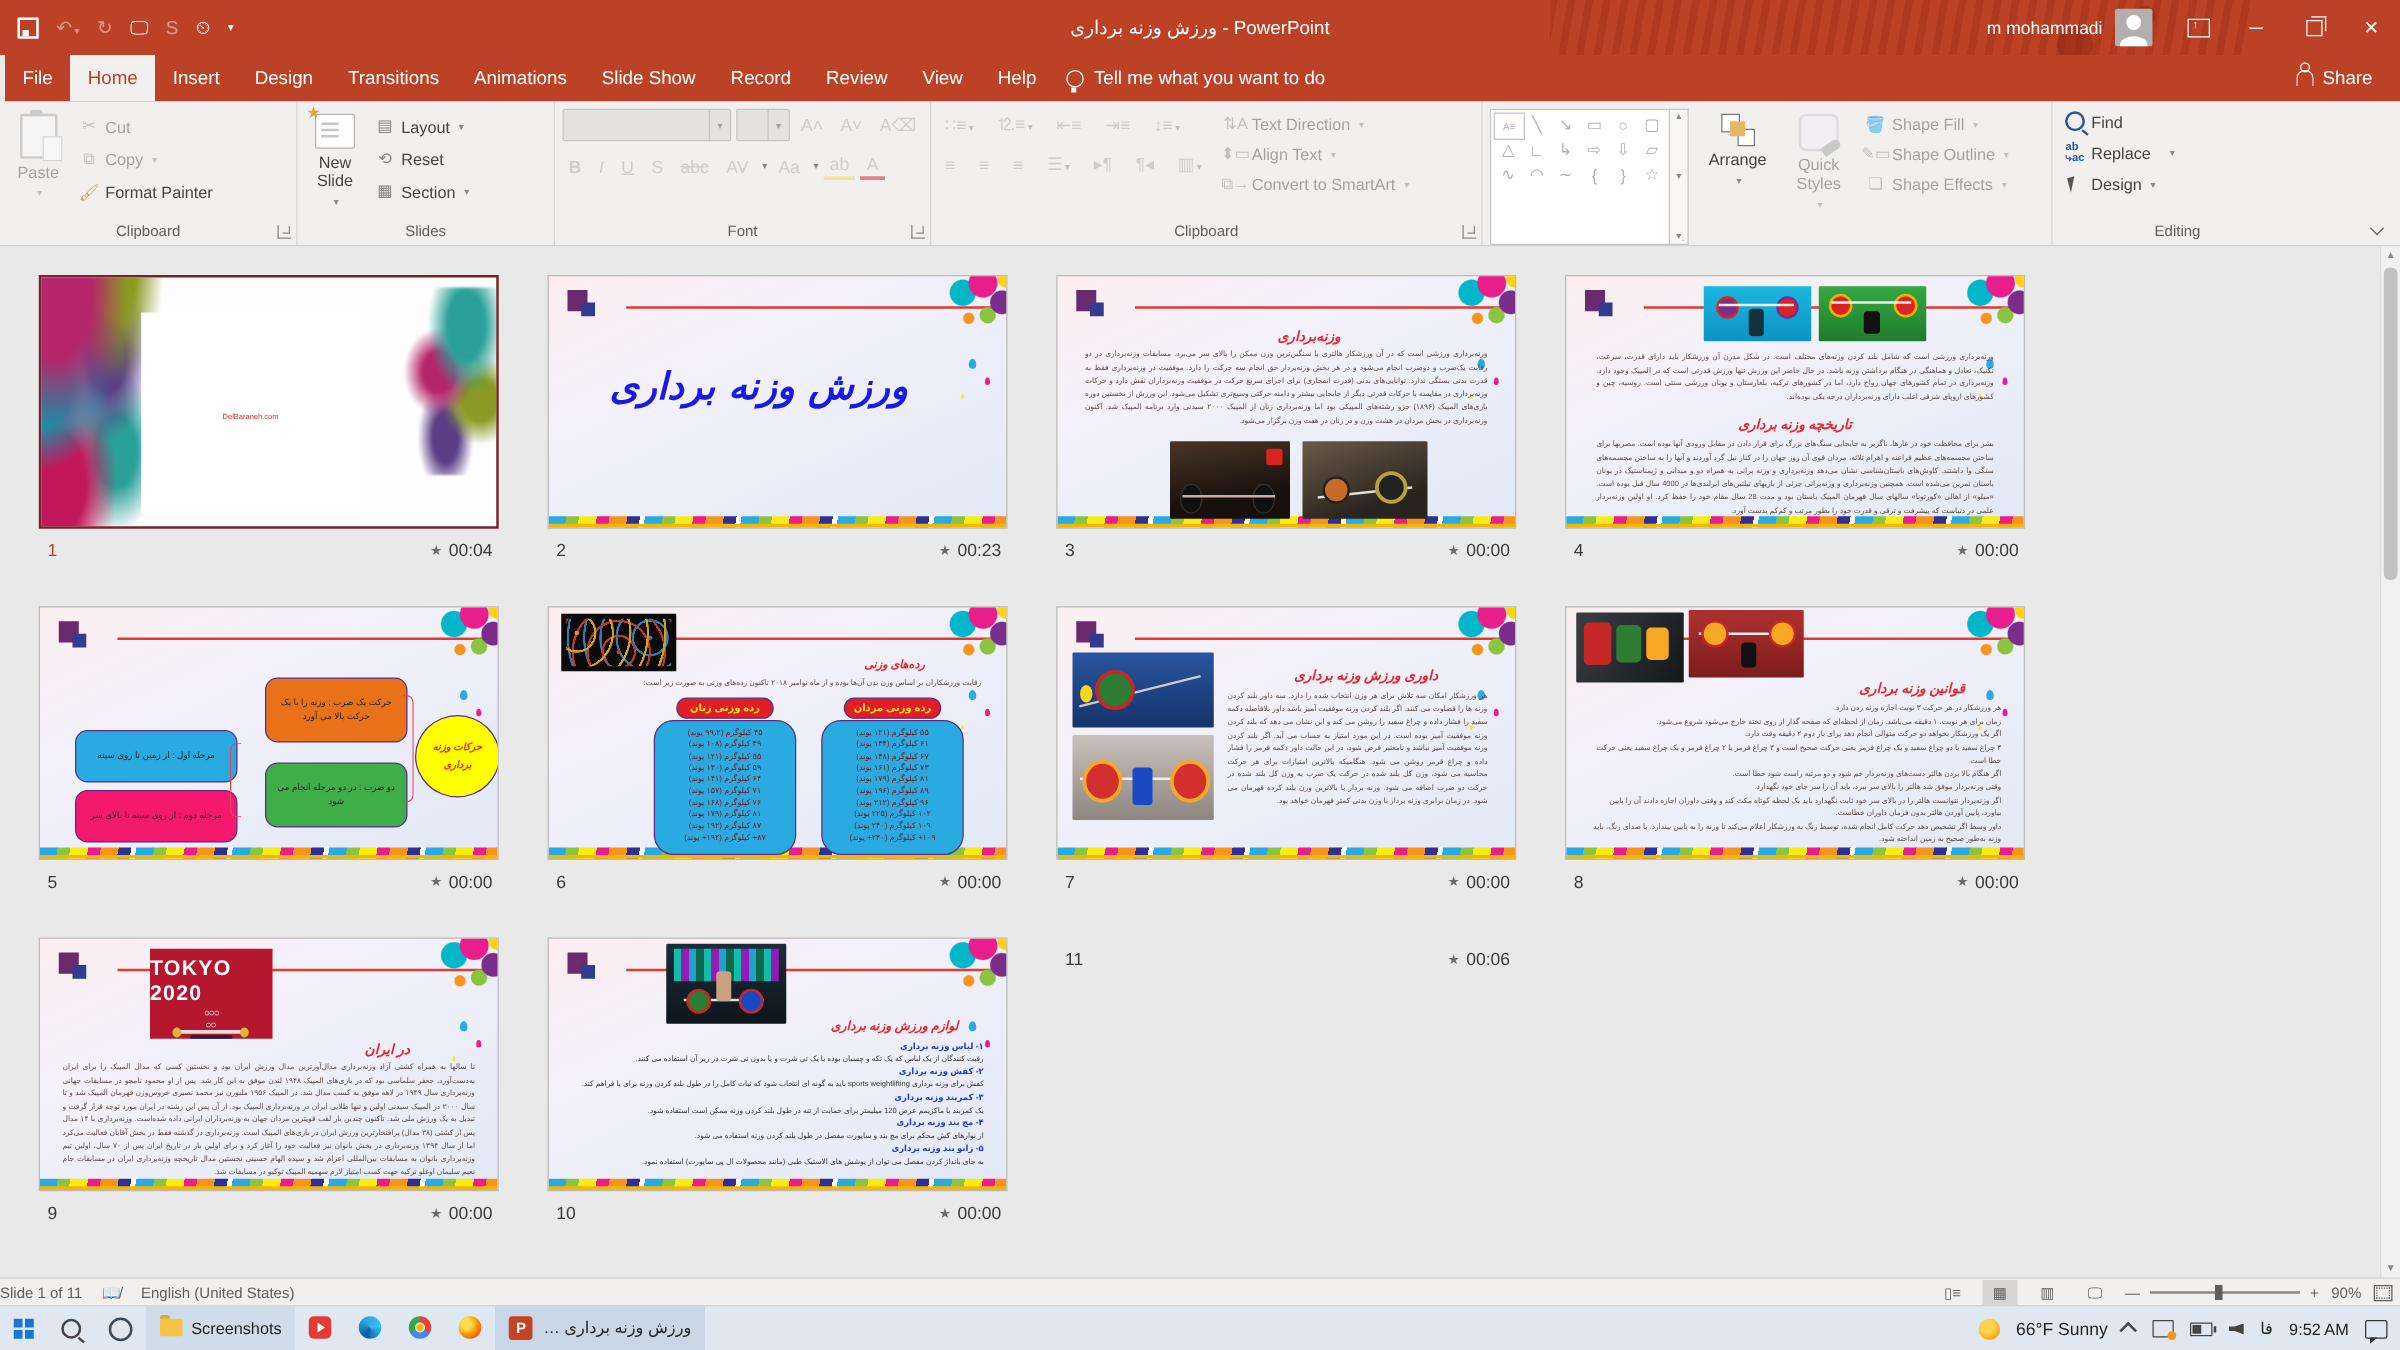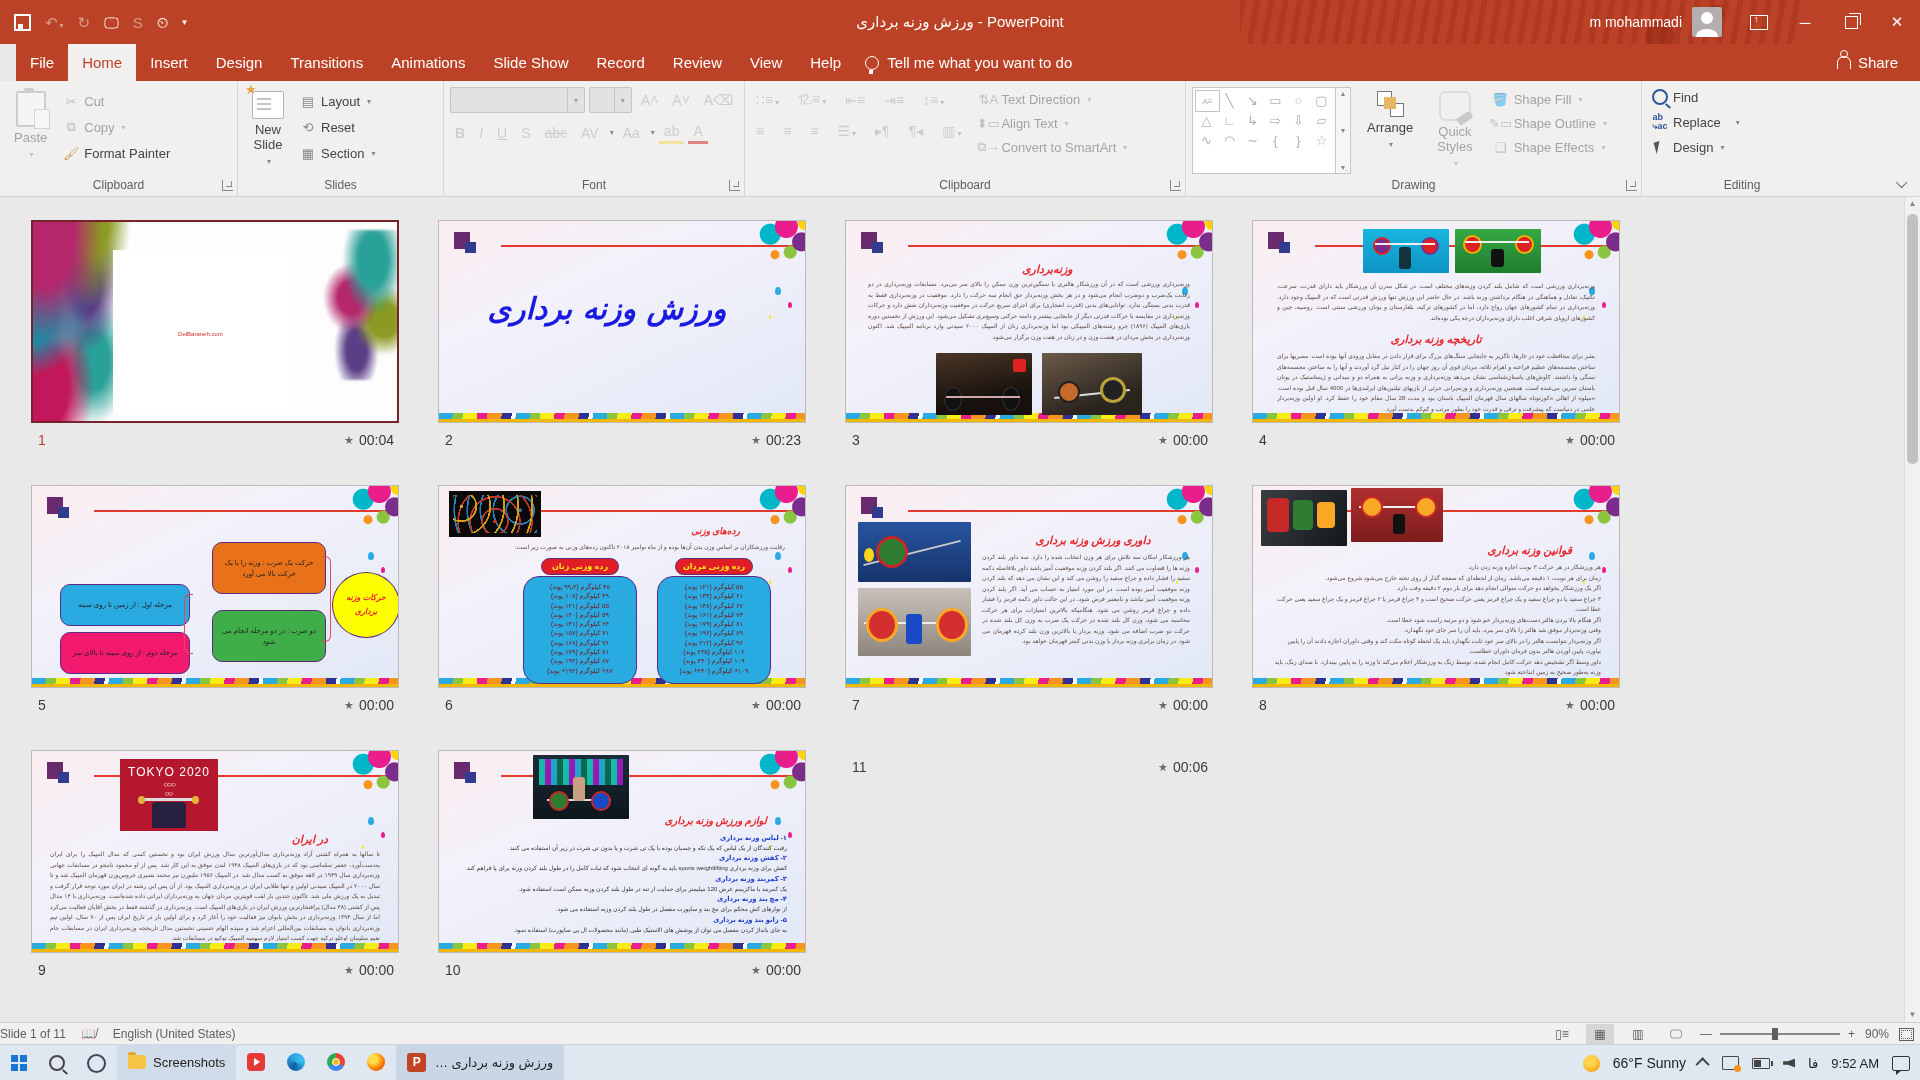--- a/index.html
+++ b/index.html
@@ -27,21 +27,21 @@
   .tb-avatar{width:30px;height:30px;background:#b5aeae;border-radius:2px;margin-right:14px;position:relative;overflow:hidden;}
   .tb-avatar:before{content:"";position:absolute;top:5px;left:9px;width:12px;height:12px;border-radius:50%;background:#fff;}
   .tb-avatar:after{content:"";position:absolute;bottom:-6px;left:4px;width:22px;height:14px;border-radius:50% 50% 0 0;background:#fff;}
   .tb-btn{width:46px;height:44px;display:flex;align-items:center;justify-content:center;font-size:15px;color:#fff;}
   .ribbonopts{width:16px;height:13px;border:1.5px solid #fff;position:relative;}
   .ribbonopts:after{content:"↑";position:absolute;top:-2px;left:3px;font-size:9px;}
   .restore{width:11px;height:11px;border:1.5px solid #fff;position:relative;background:transparent;}
   .restore:before{content:"";position:absolute;top:-4px;left:3px;width:11px;height:11px;border:1.5px solid #fff;border-bottom:none;border-left:none;}
 
   
-  .tabrow{position:absolute;top:44px;left:16px;right:0;height:37px;background:#bc4227;display:flex;align-items:stretch;z-index:29;}
+  .tabrow{position:absolute;top:44px;left:4px;right:0;height:37px;background:#bc4227;display:flex;align-items:stretch;z-index:29;}
   .tab{padding:0 14px;display:flex;align-items:center;font-size:15px;color:#fff;cursor:default;}
   .tab.active{background:#f1f0ef;color:#bc4227;}
   .tellme{display:flex;align-items:center;gap:8px;color:#fff;font-size:15px;padding:0 10px;}
   .bulb{width:12px;height:12px;border:1.5px solid #fff;border-radius:50%;position:relative;}
   .bulb:after{content:"";position:absolute;left:3px;bottom:-5px;width:4px;height:4px;background:#fff;}
   .share-btn{margin-left:auto;display:flex;align-items:center;gap:7px;color:#fff;font-size:15px;padding:0 22px;}
   .share-ico{width:12px;height:12px;border-radius:50% 50% 0 0;position:relative;border:1.5px solid #fff;border-bottom:none;}
   .share-ico:before{content:"";position:absolute;top:-7px;left:2px;width:6px;height:6px;border:1.5px solid #fff;border-radius:50%;}
 
   
@@ -157,21 +157,21 @@
   .pill{position:absolute;background:#e11d26;border:1.5px solid #5a2d82;border-radius:14px;color:#ffe713;font-weight:bold;font-size:8px;display:flex;align-items:center;justify-content:center;direction:rtl;}
   .wbox{position:absolute;background:#29abe2;border:1.5px solid #5a2d82;border-radius:16px;color:#7a1313;font-size:6.4px;line-height:1.45;text-align:center;direction:rtl;padding:5px 4px;}
   .figimg{position:absolute;background:#0a0a0a;}
   .figimg:after{content:"";position:absolute;inset:4px;background:
      repeating-radial-gradient(circle at 10% 30%, #d4a017 0 1.5px, transparent 2px 14px),
      repeating-radial-gradient(circle at 50% 70%, #c0392b 0 1.5px, transparent 2px 12px),
      repeating-radial-gradient(circle at 80% 40%, #2980b9 0 1.5px, transparent 2px 13px);}
 
   
   .tokyo{position:absolute;background:#b5172e;display:flex;flex-direction:column;align-items:center;padding-top:6px;color:#fff;}
-  .tokyo .tk{font-size:12px;font-weight:normal;letter-spacing:1px;}
+  .tokyo .tk{font-size:17px;font-weight:bold;letter-spacing:1px;}
   .tokyo .rings{font-size:8px;letter-spacing:-1px;margin-top:1px;color:#fff;}
   .tokyo .lifter{margin-top:4px;width:34px;height:26px;background:#27203f;border-radius:4px 4px 2px 2px;position:relative;}
   .tokyo .lifter:before{content:"";position:absolute;top:-4px;left:-10px;width:54px;height:3px;background:#ddd;}
   .tokyo .lifter:after{content:"";position:absolute;top:-6px;left:-14px;width:7px;height:8px;border-radius:50%;background:#e3b23c;box-shadow:54px 0 0 #e3b23c;}
 
   .sub-blue{color:#1f3ecc;font-weight:bold;font-size:6.8px;}
   .sub-line{color:#333;font-size:6px;}
 
   
   .thanks-txt{position:absolute;left:0;right:0;top:72px;text-align:center;color:#1a1ae0;font-size:30px;font-weight:bold;font-style:italic;direction:rtl;font-family:"DejaVu Serif","DejaVu Sans",serif;}
@@ -477,24 +477,20 @@
             <span>Shape Outline</span>
             <span class="caret">▾</span>
           </div>
         <div class="sbtn disabled">
             <span class="ico16">❏</span>
             <span>Shape Effects</span>
             <span class="caret">▾</span>
           </div>
       </div>
     </div>
-    <div class="rg-label">
-        <span>Drawing</span>
-        <span class="launcher"></span>
-      </div>
   </div>
 
   <div class="rgroup" style="width:200px;border-right:none;">
     <div class="rg-body" style="flex-direction:column;gap:5px;padding-top:6px;">
       <div class="sbtn">
           <span class="ico16">
             <span class="i-find"></span>
           </span>
           <span>Find</span>
         </div>

